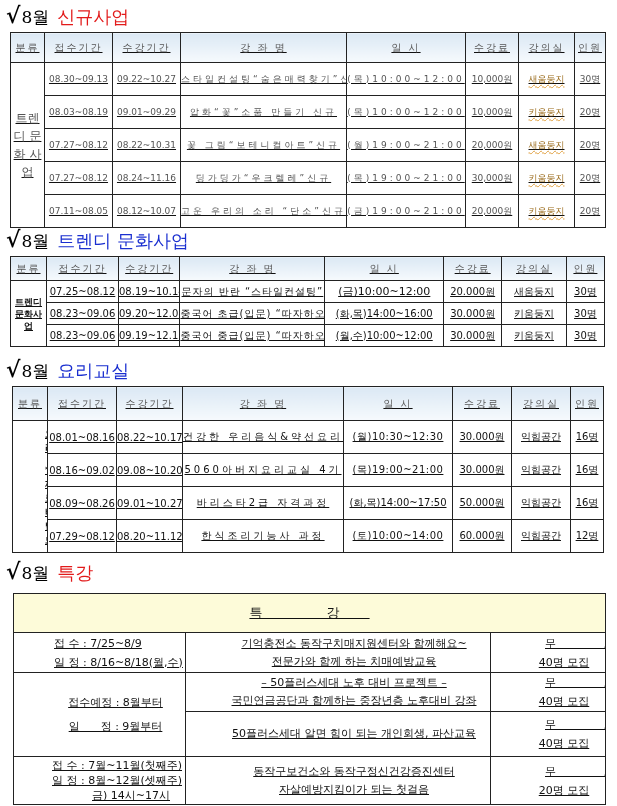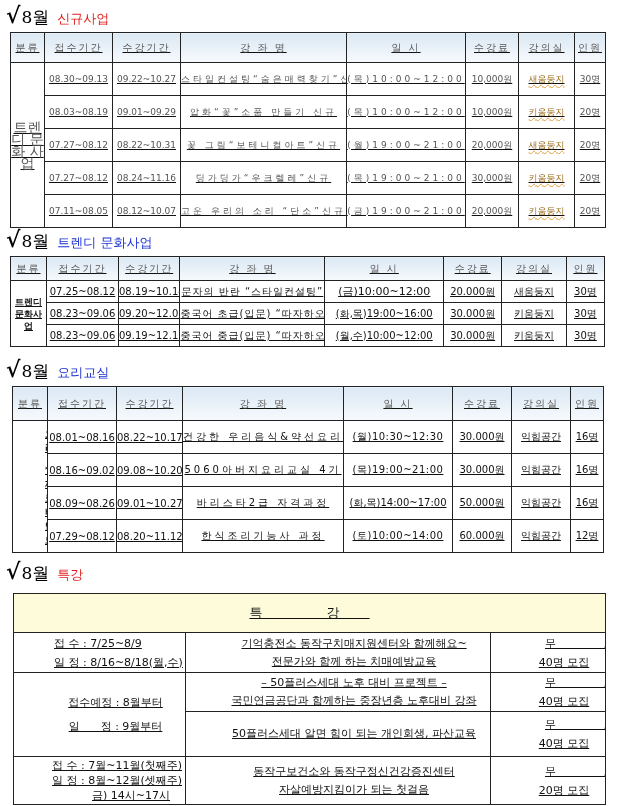--- a/index.html
+++ b/index.html
@@ -2,33 +2,33 @@
 <html><head>
 <meta charset="utf-8">
 <style>
   * { box-sizing: border-box; margin: 0; padding: 0; }
   html, body { width: 617px; height: 806px; background: #ffffff; overflow: hidden; }
   body { font-family: "DejaVu Sans", "Liberation Sans", sans-serif; color: #111; position: relative; }
 
   .heading { position: absolute; left: 6px; display: flex; align-items: baseline; font-family: "DejaVu Serif", "Liberation Serif", serif; }
   .heading .check { font-size: 22px; font-weight: bold; color: #000; margin-right: 1px; }
   .heading .month { font-size: 17px; color: #000; margin-right: 8px; }
-  .heading .title { font-size: 13px; font-family: "DejaVu Sans", sans-serif; }
+  .heading .title { font-size: 18px; font-family: "DejaVu Sans", sans-serif; }
   .heading .title.red { color: #e21a1a; }
   .heading .title.blue { color: #1a2fd0; }
 
   table { position: absolute; border-collapse: collapse; table-layout: fixed; text-decoration: underline; }
   td, th { border: 1px solid #222; text-align: center; vertical-align: middle; overflow: hidden; white-space: nowrap; }
   th { font-weight: normal; color: #555; background: linear-gradient(to bottom, #dbe8f4, #f6fafd); font-size: 10px; letter-spacing: 2px; }
 
   
   .t1 td { font-size: 9px; color: #555; height: 33px; }
   .t1 td.name, .t1 td.time { letter-spacing: 3px; }
   .t1 td.room { color: #9a6a1a; text-decoration: underline wavy #e0a040; text-underline-offset: 2px; }
-  .t1 td.cat { font-size: 14px; line-height: 12px; white-space: normal; color: #555; }
+  .t1 td.cat { font-size: 12px; line-height: 18px; white-space: normal; color: #555; }
   .t1 th { height: 30px; }
 
   
   .t2 td { font-size: 10px; color: #111; height: 22px; }
   .t2 th { height: 24px; }
   .t2 td.name { letter-spacing: 1px; }
   .t2 td.cat { font-weight: bold; font-size: 9px; line-height: 12px; white-space: normal; }
   .t2 td.time { font-size: 11px; }
 
   
@@ -163,21 +163,21 @@
     <td class="name">문자의 반란 “스타일컨설팅”</td>
     <td class="time">(금)10:00~12:00</td>
     <td>20.000원</td>
     <td>새움둥지</td>
     <td>30명</td>
   </tr>
   <tr>
     <td>08.23~09.06</td>
     <td>09.20~12.08</td>
     <td class="name">중국어 초급(입문) “따자하오”</td>
-    <td>(화,목)19:00~16:00</td>
+    <td>(화,목)14:00~16:00</td>
     <td>30.000원</td>
     <td>키움둥지</td>
     <td>30명</td>
   </tr>
   <tr>
     <td>08.23~09.06</td>
     <td>09.19~12.12</td>
     <td class="name">중국어 중급(입문) “따자하오”</td>
     <td>(월,수)10:00~12:00</td>
     <td>30.000원</td>
@@ -234,21 +234,21 @@
     <td class="name">5060아버지요리교실 4기</td>
     <td class="time">(목)19:00~21:00</td>
     <td>30.000원</td>
     <td>익힘공간</td>
     <td>16명</td>
   </tr>
   <tr>
     <td>08.09~08.26</td>
     <td>09.01~10.27</td>
     <td class="name">바리스타2급 자격과정</td>
-    <td>(화,목)14:00~17:00</td>
+    <td>(화,목)14:00~17:50</td>
     <td>50.000원</td>
     <td>익힘공간</td>
     <td>16명</td>
   </tr>
   <tr>
     <td>07.29~08.12</td>
     <td>08.20~11.12</td>
     <td class="name">한식조리기능사 과정</td>
     <td class="time">(토)10:00~14:00</td>
     <td>60.000원</td>

